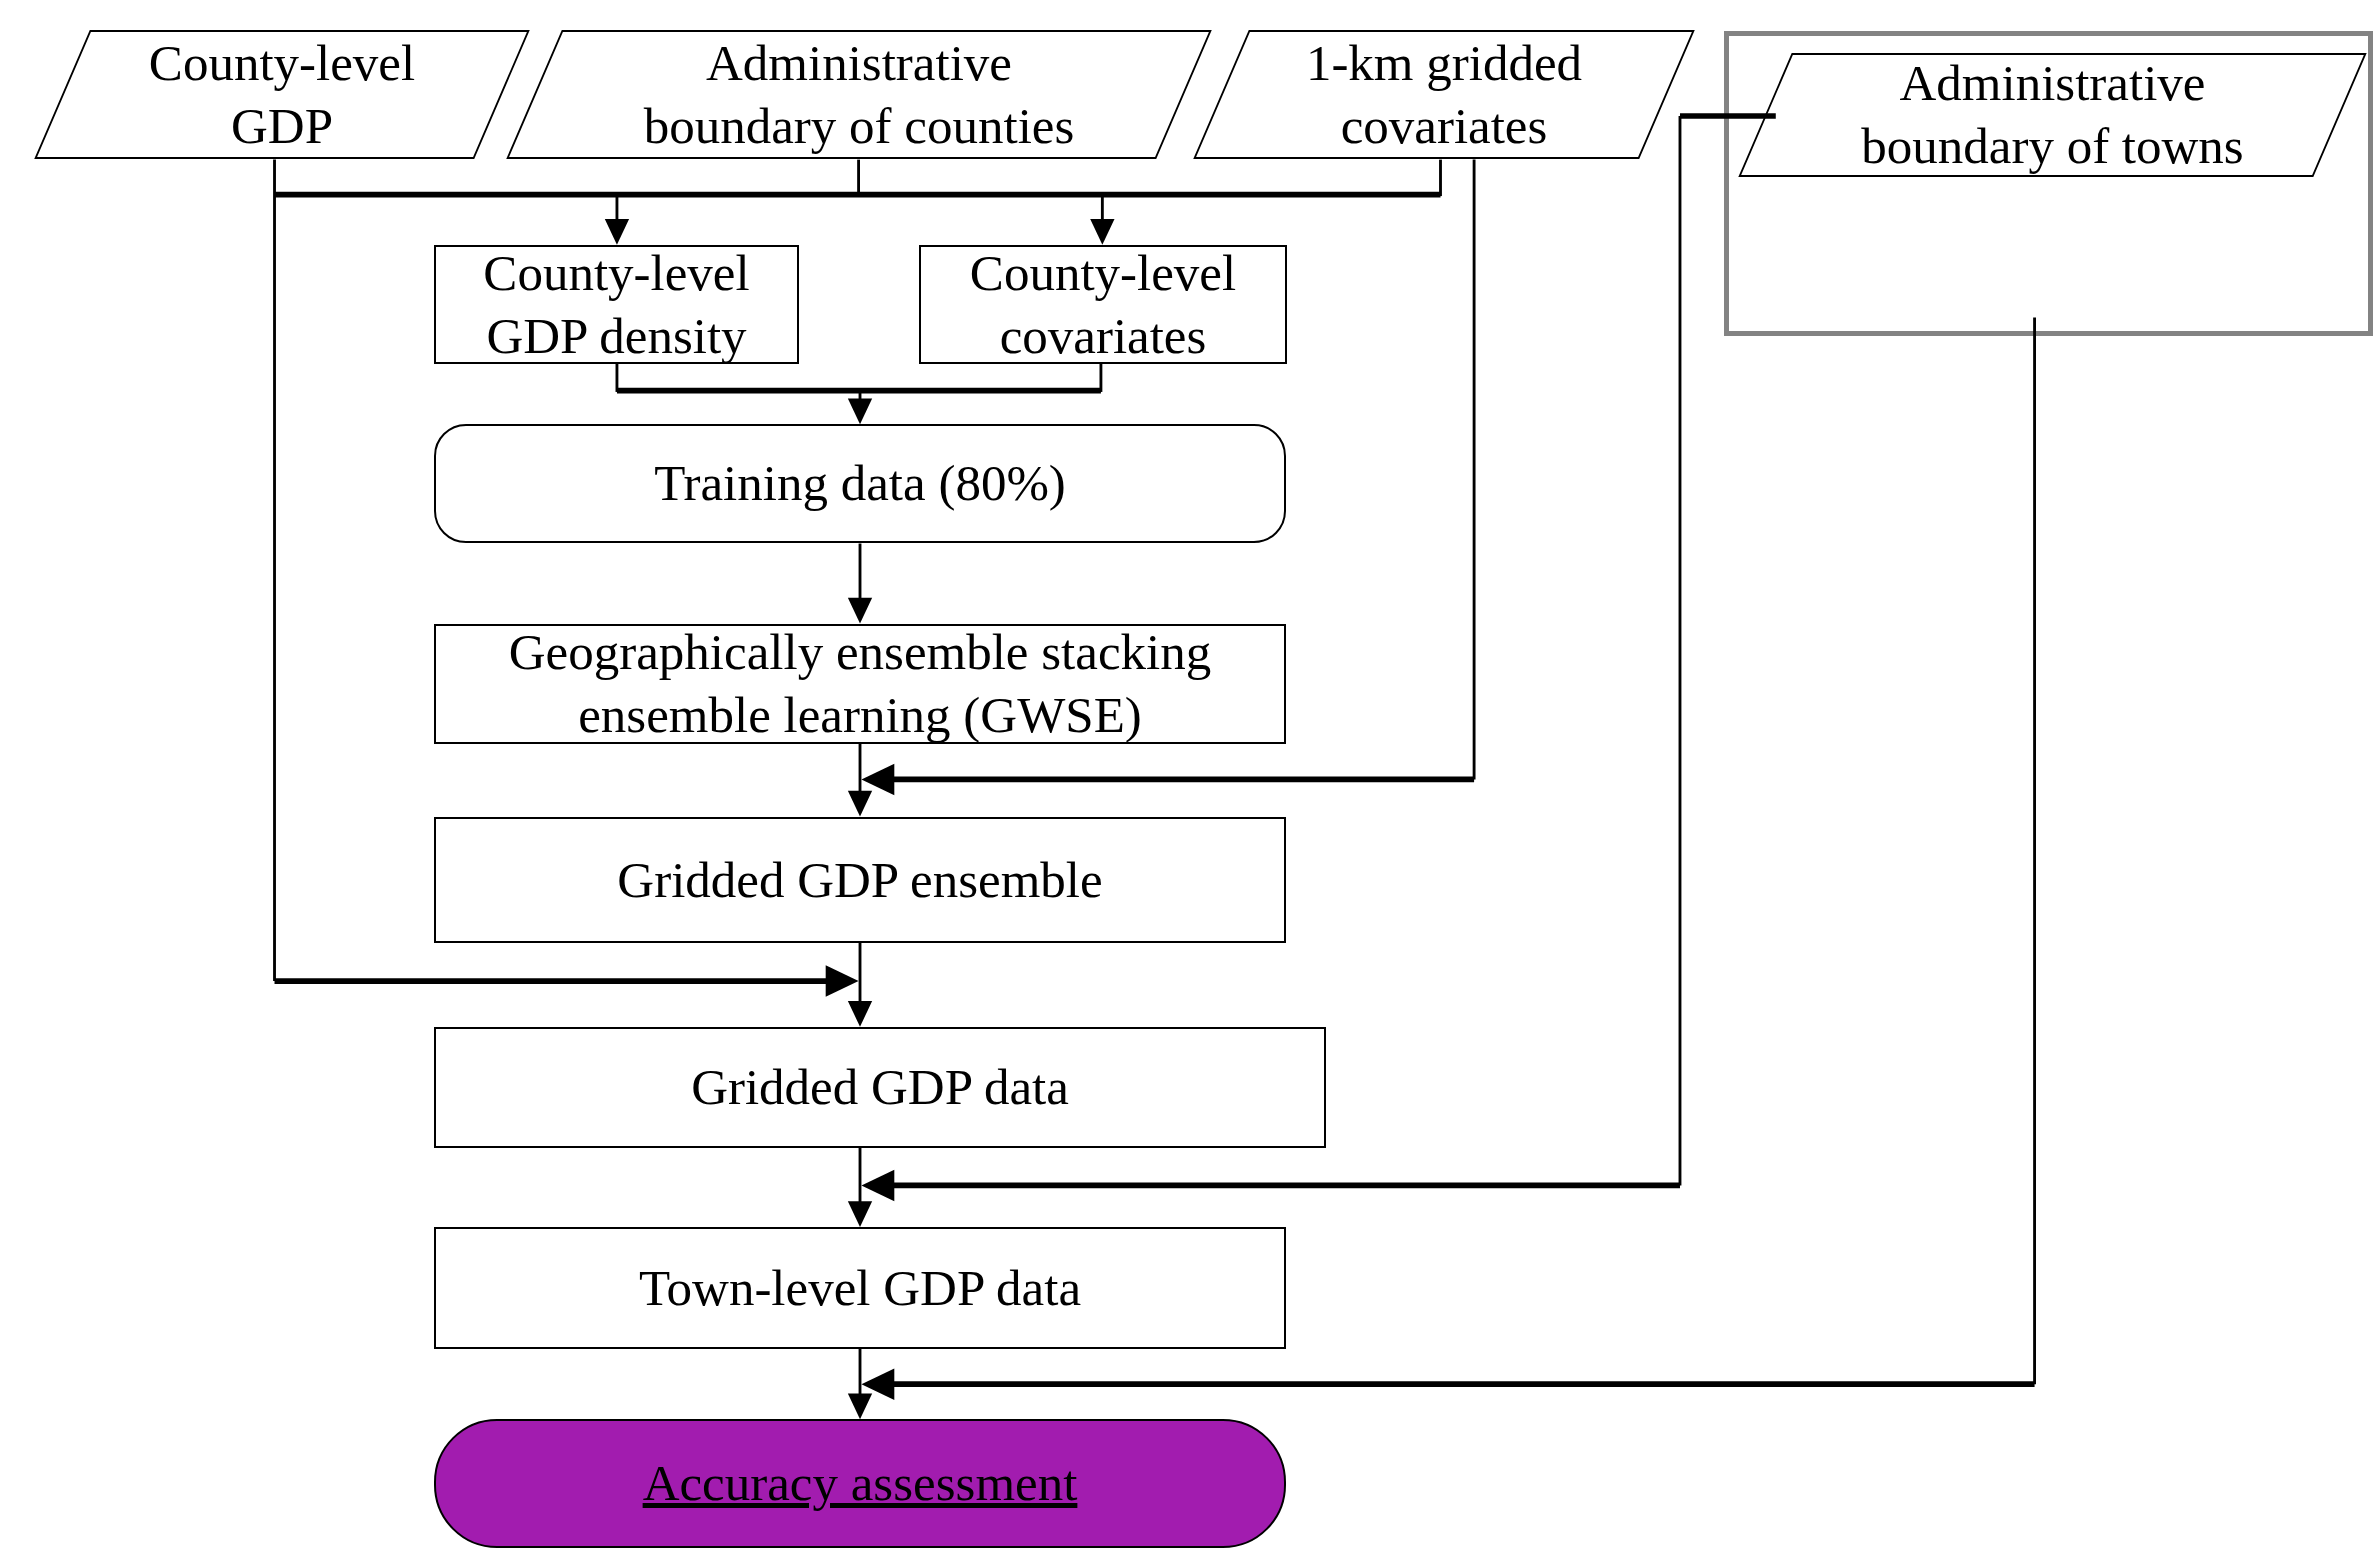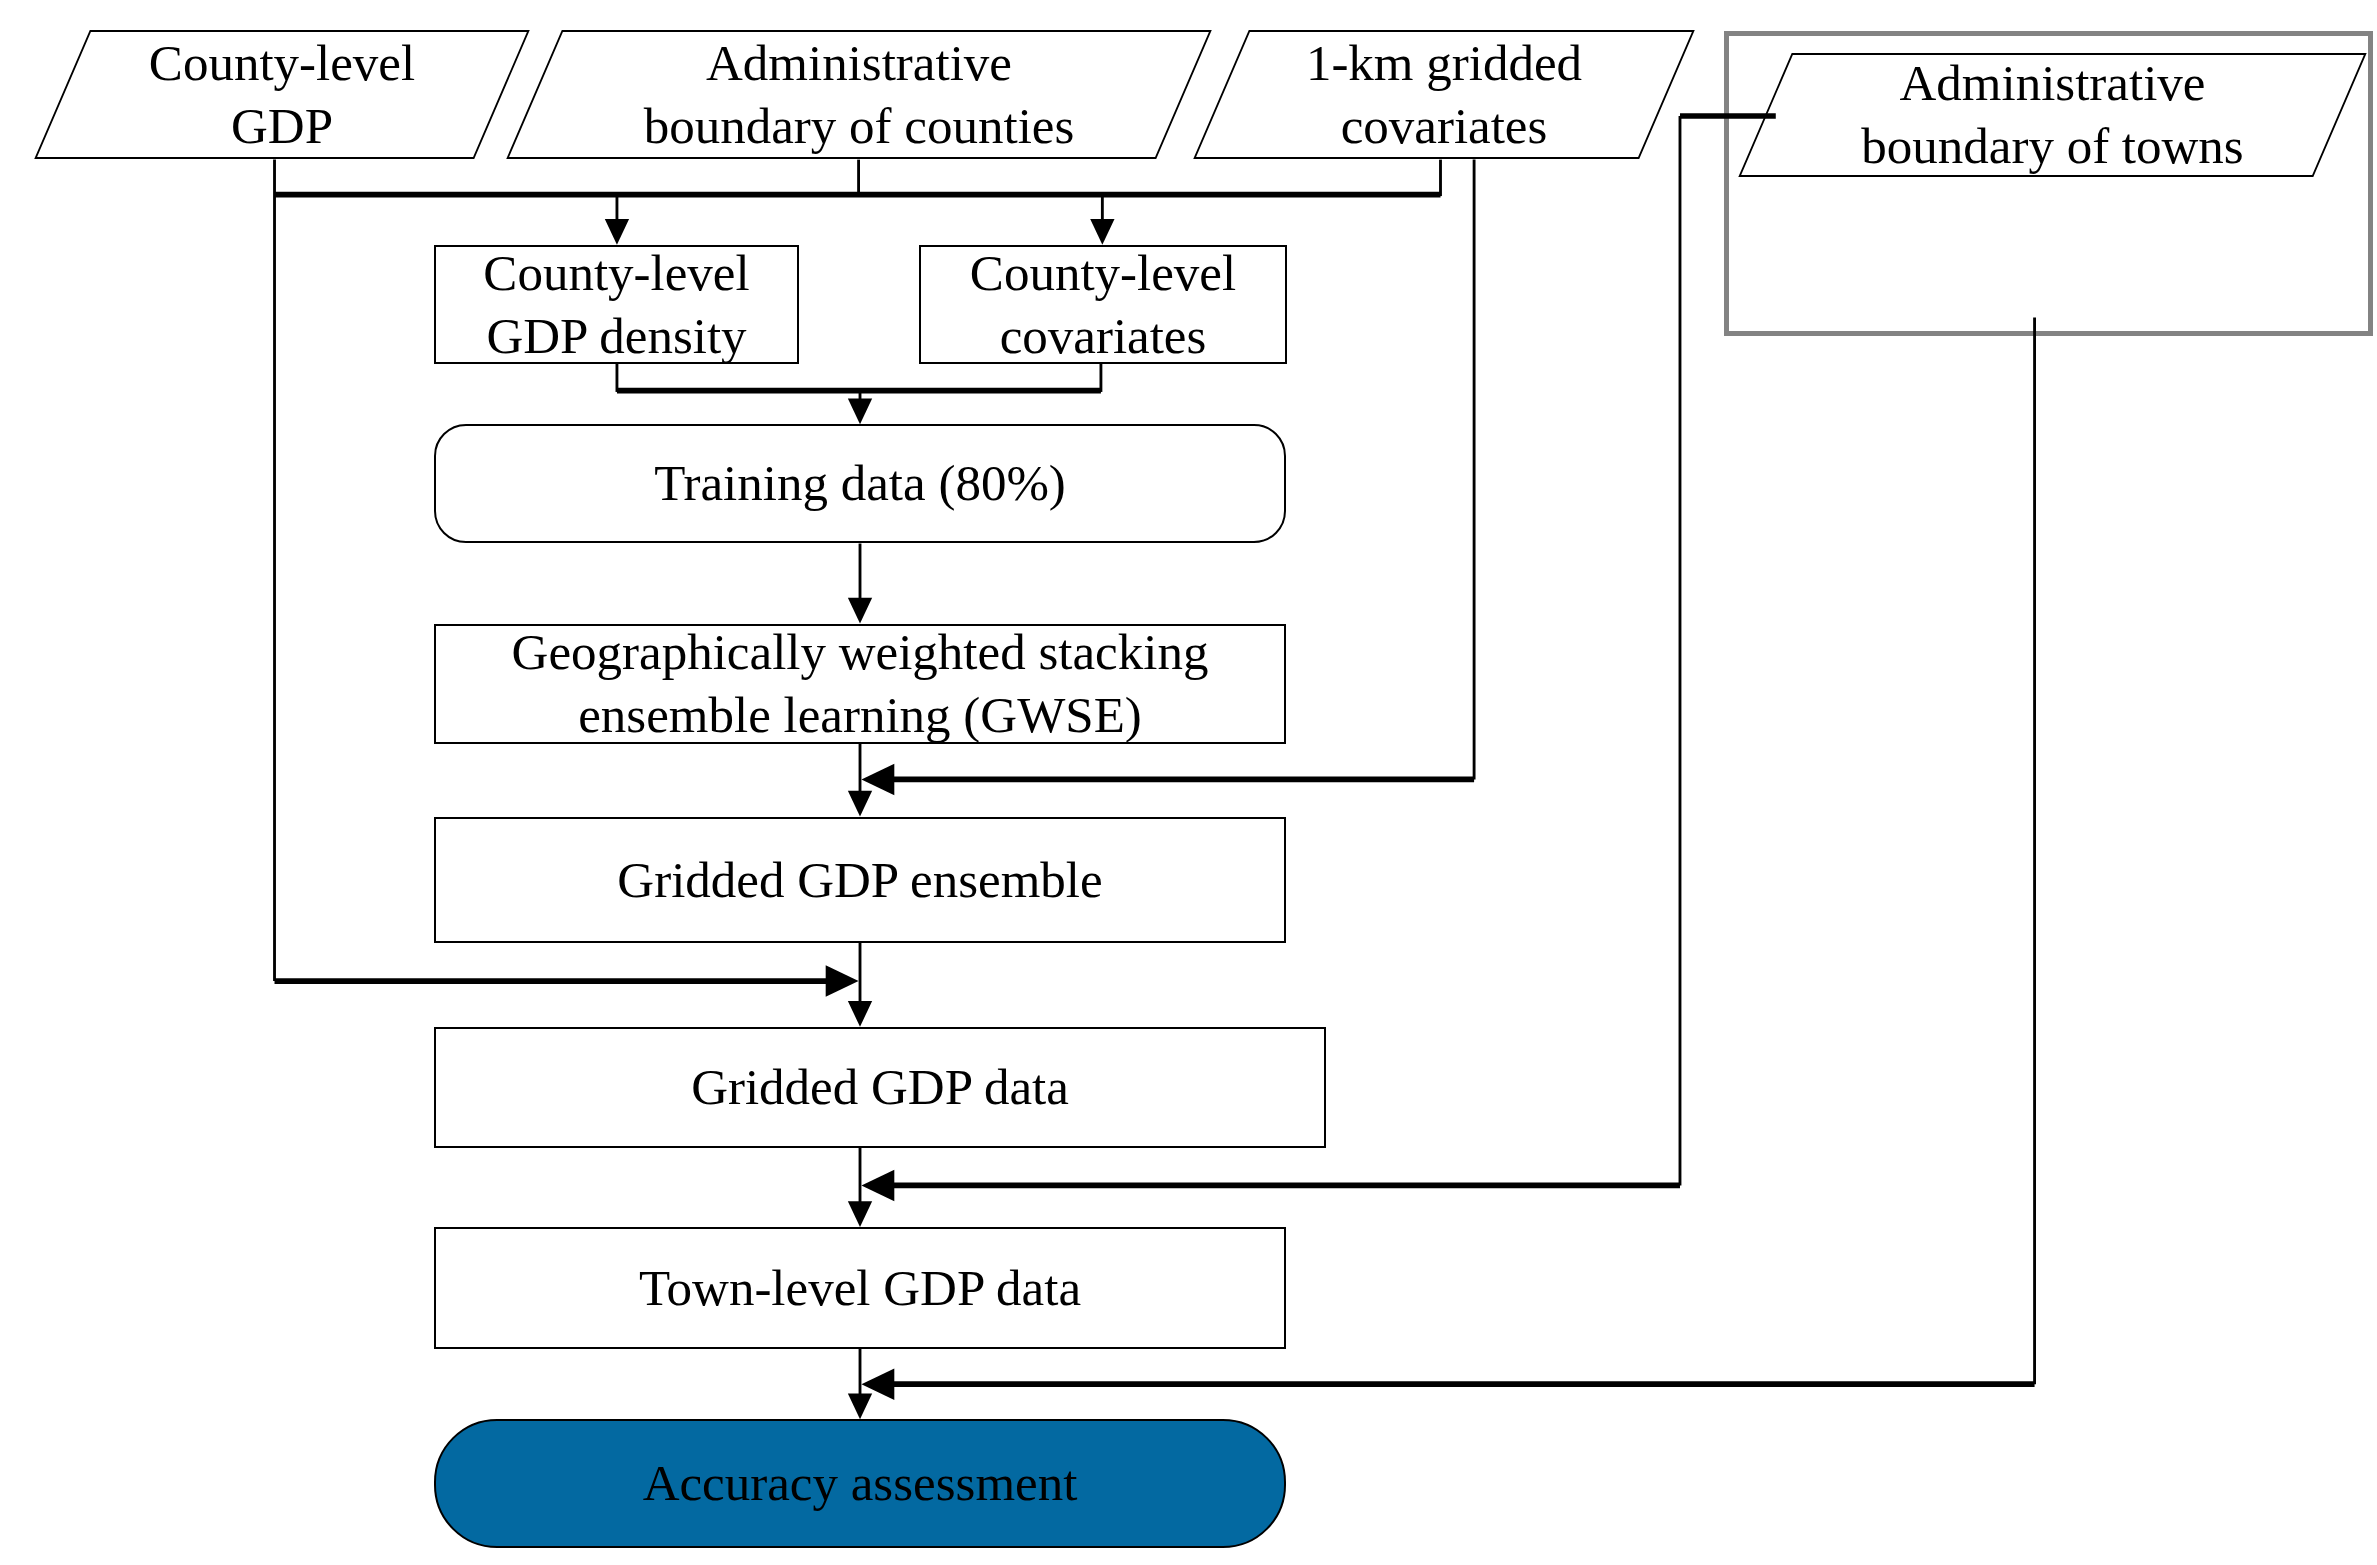--- a/index.html
+++ b/index.html
@@ -14,21 +14,21 @@
   .node{
     position:absolute;
     display:flex;flex-direction:column;
     align-items:center;justify-content:center;
     text-align:center;
     font-size:51px;line-height:63px;
     box-sizing:border-box;
     white-space:nowrap;
   }
   .rect{border:2.9px solid #000;background:#fff;}
-  .rounded{border:2.9px solid #000;background:#0369a1;border-radius:63px;}
+  .rounded{border:2.9px solid #000;background:#a21caf;border-radius:63px;text-decoration:underline;}
   .pwrap{position:absolute;}
   .pshape{
     position:absolute;top:0;height:100%;
     transform:skewX(-23.3deg);
     border:2.9px solid #000;background:#fff;
     box-sizing:border-box;
   }
   .plabel{
     position:absolute;left:0;top:0;right:0;bottom:0;
     display:flex;flex-direction:column;
@@ -99,21 +99,21 @@
   <div class="node rect" style="left:919px;top:245px;width:368px;height:119px;">
     <span>County-level</span>
     <span>covariates</span>
   </div>
 
   <div class="node rect" style="left:434px;top:424px;width:852px;height:119px;border-radius:32px;">
     <span>Training data (80%)</span>
   </div>
 
   <div class="node rect" style="left:434px;top:624px;width:852px;height:120px;">
-    <span>Geographically weighted stacking</span>
+    <span>Geographically ensemble stacking</span>
     <span>ensemble learning (GWSE)</span>
   </div>
 
   <div class="node rect" style="left:434px;top:817px;width:852px;height:126px;">
     <span>Gridded GDP ensemble</span>
   </div>
 
   <div class="node rect" style="left:434px;top:1027px;width:892px;height:121px;">
     <span>Gridded GDP data</span>
   </div>

